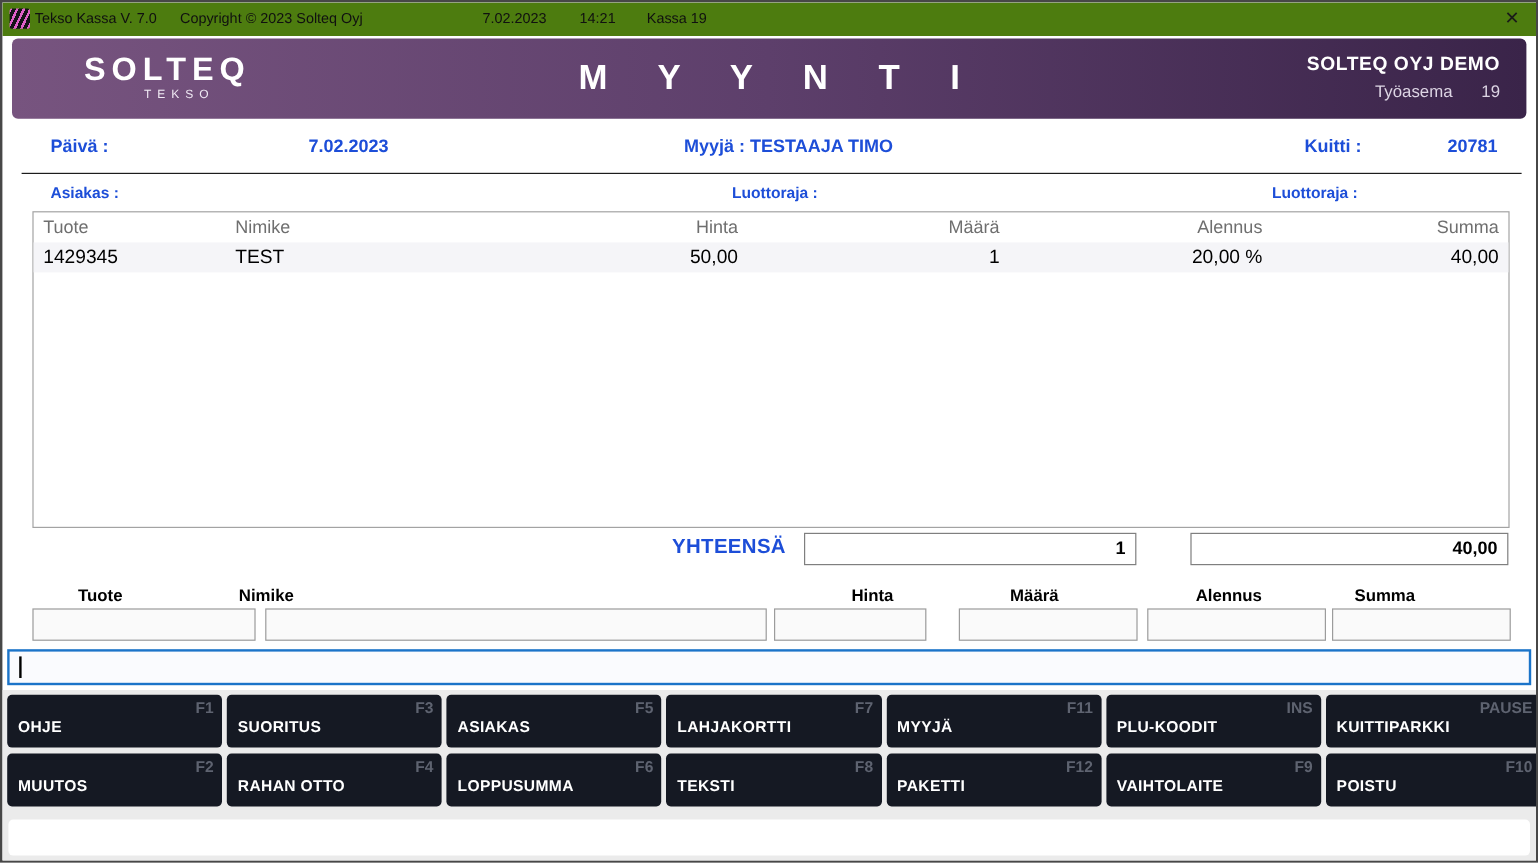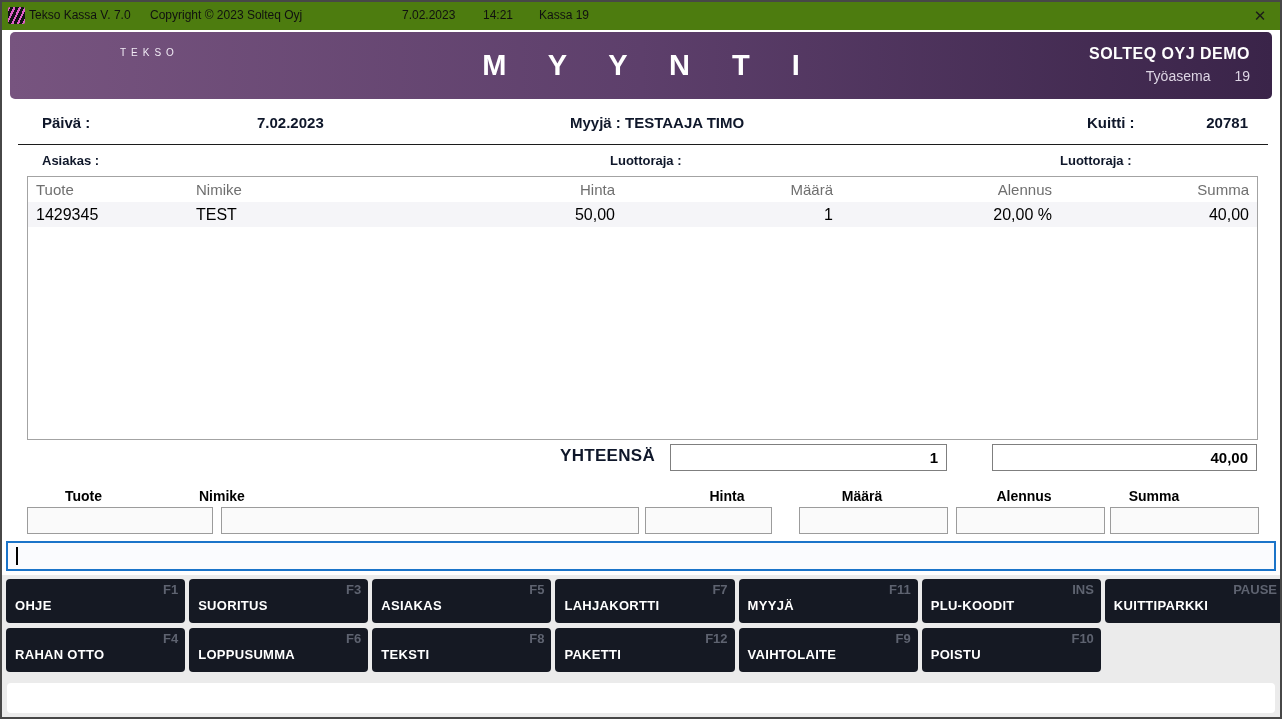--- a/index.html
+++ b/index.html
@@ -27,21 +27,21 @@
   .logo-main{font-size:27px;font-weight:bold;letter-spacing:5px;}
   .logo-sub{font-size:10px;letter-spacing:5px;margin-left:50px;margin-top:3px;color:#f0eaf4;}
   .screen-title{position:absolute;left:0;right:0;top:17px;text-align:center;
                 font-size:29px;font-weight:bold;letter-spacing:17px;text-indent:17px;}
   .header-right{position:absolute;right:22px;top:13px;text-align:right;}
   .company{font-size:16px;font-weight:bold;letter-spacing:.5px;}
   .workstation{font-size:14px;color:#ddd5e4;margin-top:5px;}
   .workstation .ws-val{margin-left:24px;}
 
   
-  .lbl-b{position:absolute;font-weight:bold;color:#0f172a;white-space:nowrap;}
+  .lbl-b{position:absolute;font-weight:bold;color:#1d4ed8;white-space:nowrap;}
   .info-date-label{left:40px;top:112px;font-size:15px;}
   .info-date-value{left:255px;top:112px;font-size:15px;}
   .info-seller{left:568px;top:112px;font-size:15px;}
   .info-receipt-label{left:1085px;top:112px;font-size:15px;}
   .info-receipt-value{left:1160px;top:112px;width:86px;text-align:right;font-size:15px;}
   .rule{position:absolute;left:16px;top:142px;width:1250px;border-top:1px solid #1c1c1c;}
   .sub-customer{left:40px;top:151px;font-size:13px;}
   .sub-debt{left:608px;top:151px;font-size:13px;}
   .sub-credit{left:1058px;top:151px;font-size:13px;}
 
@@ -113,20 +113,21 @@
     <span class="tb-title">Tekso Kassa V. 7.0</span>
     <span class="tb-copy">Copyright © 2023 Solteq Oyj</span>
     <span class="tb-date">7.02.2023</span>
     <span class="tb-time">14:21</span>
     <span class="tb-kassa">Kassa 19</span>
     <div class="close-btn">✕</div>
   </div>
 
   <div class="header">
     <div class="logo">
+      <div class="logo-main">SOLTEQ</div>
       <div class="logo-sub">TEKSO</div>
     </div>
     <div class="screen-title">M Y Y N T I</div>
     <div class="header-right">
       <div class="company">SOLTEQ OYJ DEMO</div>
       <div class="workstation">
         <span>Työasema</span><span class="ws-val">19</span>
       </div>
     </div>
   </div>
@@ -210,20 +211,24 @@
     </div>
     <div class="fn-btn">
       <span class="key">INS</span>
       <span class="lbl">PLU-KOODIT</span>
     </div>
     <div class="fn-btn">
       <span class="key">PAUSE</span>
       <span class="lbl">KUITTIPARKKI</span>
     </div>
     <div class="fn-btn">
+      <span class="key">F2</span>
+      <span class="lbl">MUUTOS</span>
+    </div>
+    <div class="fn-btn">
       <span class="key">F4</span>
       <span class="lbl">RAHAN OTTO</span>
     </div>
     <div class="fn-btn">
       <span class="key">F6</span>
       <span class="lbl">LOPPUSUMMA</span>
     </div>
     <div class="fn-btn">
       <span class="key">F8</span>
       <span class="lbl">TEKSTI</span>

